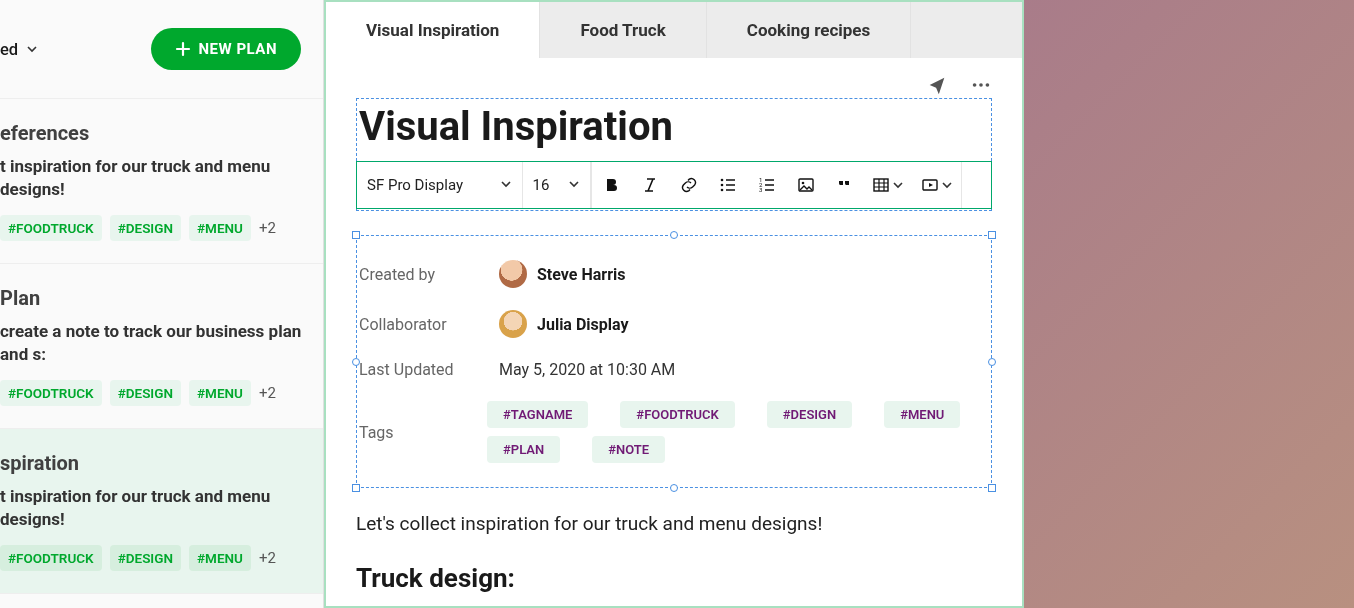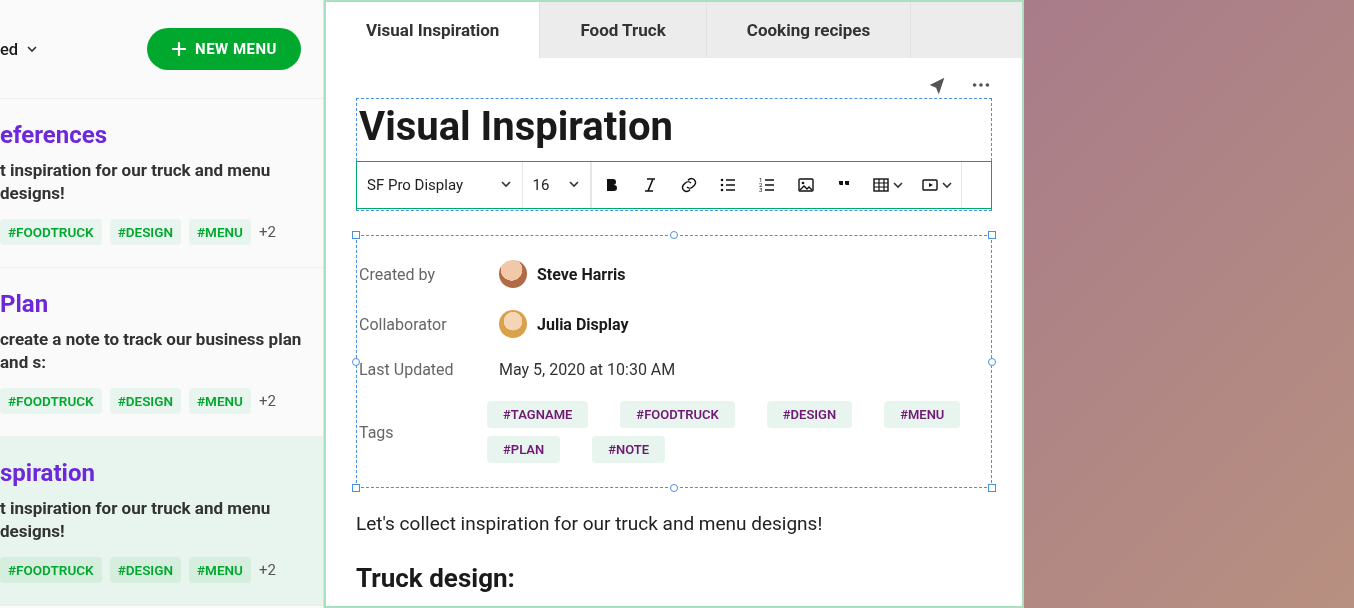--- a/index.html
+++ b/index.html
@@ -7,21 +7,21 @@
   body { background: linear-gradient(135deg, #8a7b9e 0%, #a87b8a 50%, #b89080 100%); }
   .app { display: flex; height: 100%; }
   
   .sidebar { width: 324px; background: #fafafa; border-right: 1px solid #e0e0e0; display: flex; flex-direction: column; overflow: hidden; }
   .sidebar-header { display: flex; align-items: center; justify-content: space-between; padding: 28px 22px 28px 0; }
   .sort { display: flex; align-items: center; gap: 8px; color: #1a1a1a; font-size: 16.5px; font-weight: 500; }
   .new-note-btn { display: inline-flex; align-items: center; gap: 8px; background: #00a82d; color: #fff; font-weight: 700; font-size: 15px; letter-spacing: .5px; border: none; border-radius: 999px; padding: 12px 24px; cursor: pointer; }
   .new-note-btn svg { width: 16px; height: 16px; }
   .note-card { padding: 22px 20px 22px 0; border-bottom: 1px solid #eee; }
   .note-card.selected { background: #e8f5ee; }
-  .note-title { font-size: 24px; font-weight: 700; color: #6d28d9; margin-bottom: 10px; }
+  .note-title { font-size: 20px; font-weight: 700; color: #404040; margin-bottom: 10px; }
   .note-snippet { font-size: 17px; color: #333; line-height: 1.35; margin-bottom: 14px; font-weight: bold; }
   .tags-row { display: flex; align-items: center; gap: 8px; }
   .tag { background: #e8f5ee; color: #00a82d; font-size: 13.5px; font-weight: 600; padding: 5px 8px; border-radius: 4px; }
   .note-card.selected .tag { background: #d6eede; }
   .tag-more { color: #555; font-size: 15px; }
   
   .main-wrap { flex: none; width: 700px; background: #e8f5ee; border: 2px solid #a8e0c0; display: flex; flex-direction: column; }
   .tabbar { display: flex; background: #ececec; }
   .tab { padding: 18px 40px; font-size: 17px; font-weight: 700; color: #333; cursor: pointer; border-right: 1px solid #e2e2e2; }
   .tab.active { background: #fff; }
@@ -73,21 +73,21 @@
       <div class="sort">
         <span>ed</span>
         <span class="chev"><svg viewBox="0 0 12 12">
               <path d="M2 4l4 4 4-4" fill="none" stroke="#333" stroke-width="1.6"></path>
             </svg></span>
       </div>
       <button class="new-note-btn">
         <svg viewBox="0 0 16 16">
             <path d="M8 2v12M2 8h12" stroke="#fff" stroke-width="2.2" stroke-linecap="round"></path>
           </svg>
-        <span>NEW MENU</span>
+        <span>NEW PLAN</span>
       </button>
     </div>
 
     <div style="border-top:1px solid #eee;"></div>
 
     <div class="note-card">
       <div class="note-title">eferences</div>
       <div class="note-snippet">t inspiration for our truck and menu designs!</div>
       <div class="tags-row">
         <span class="tag">#FOODTRUCK</span>

